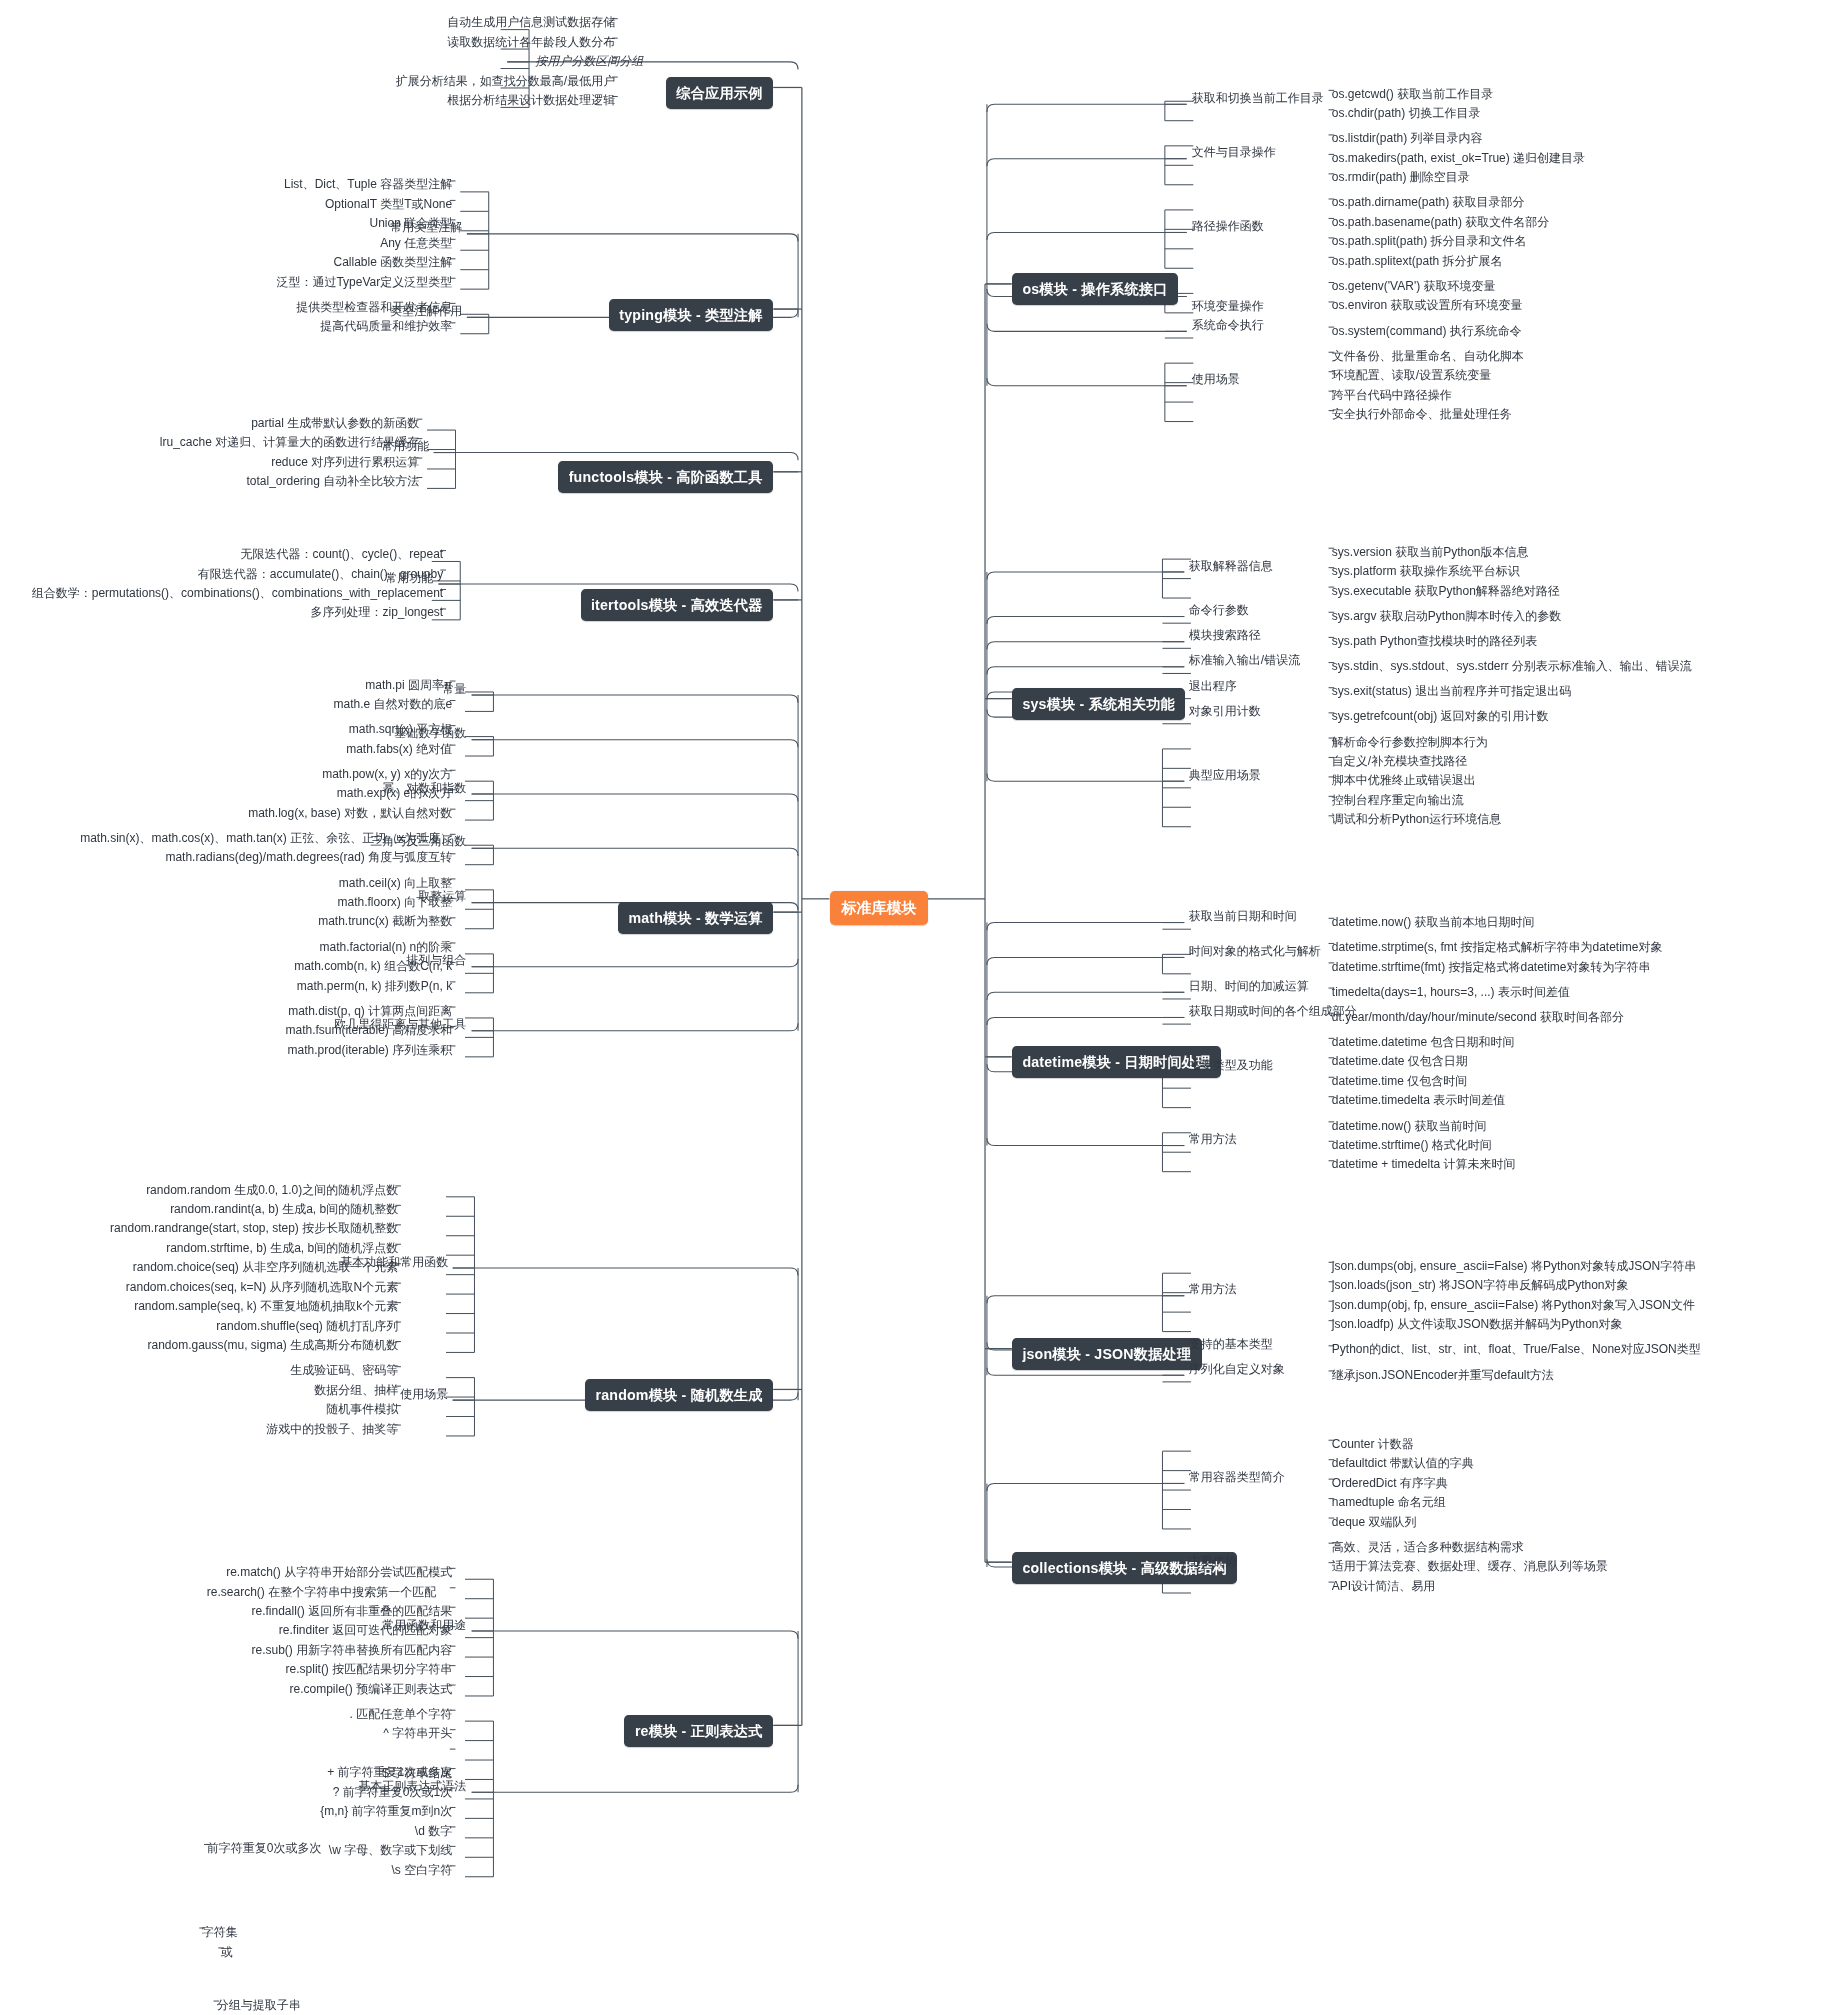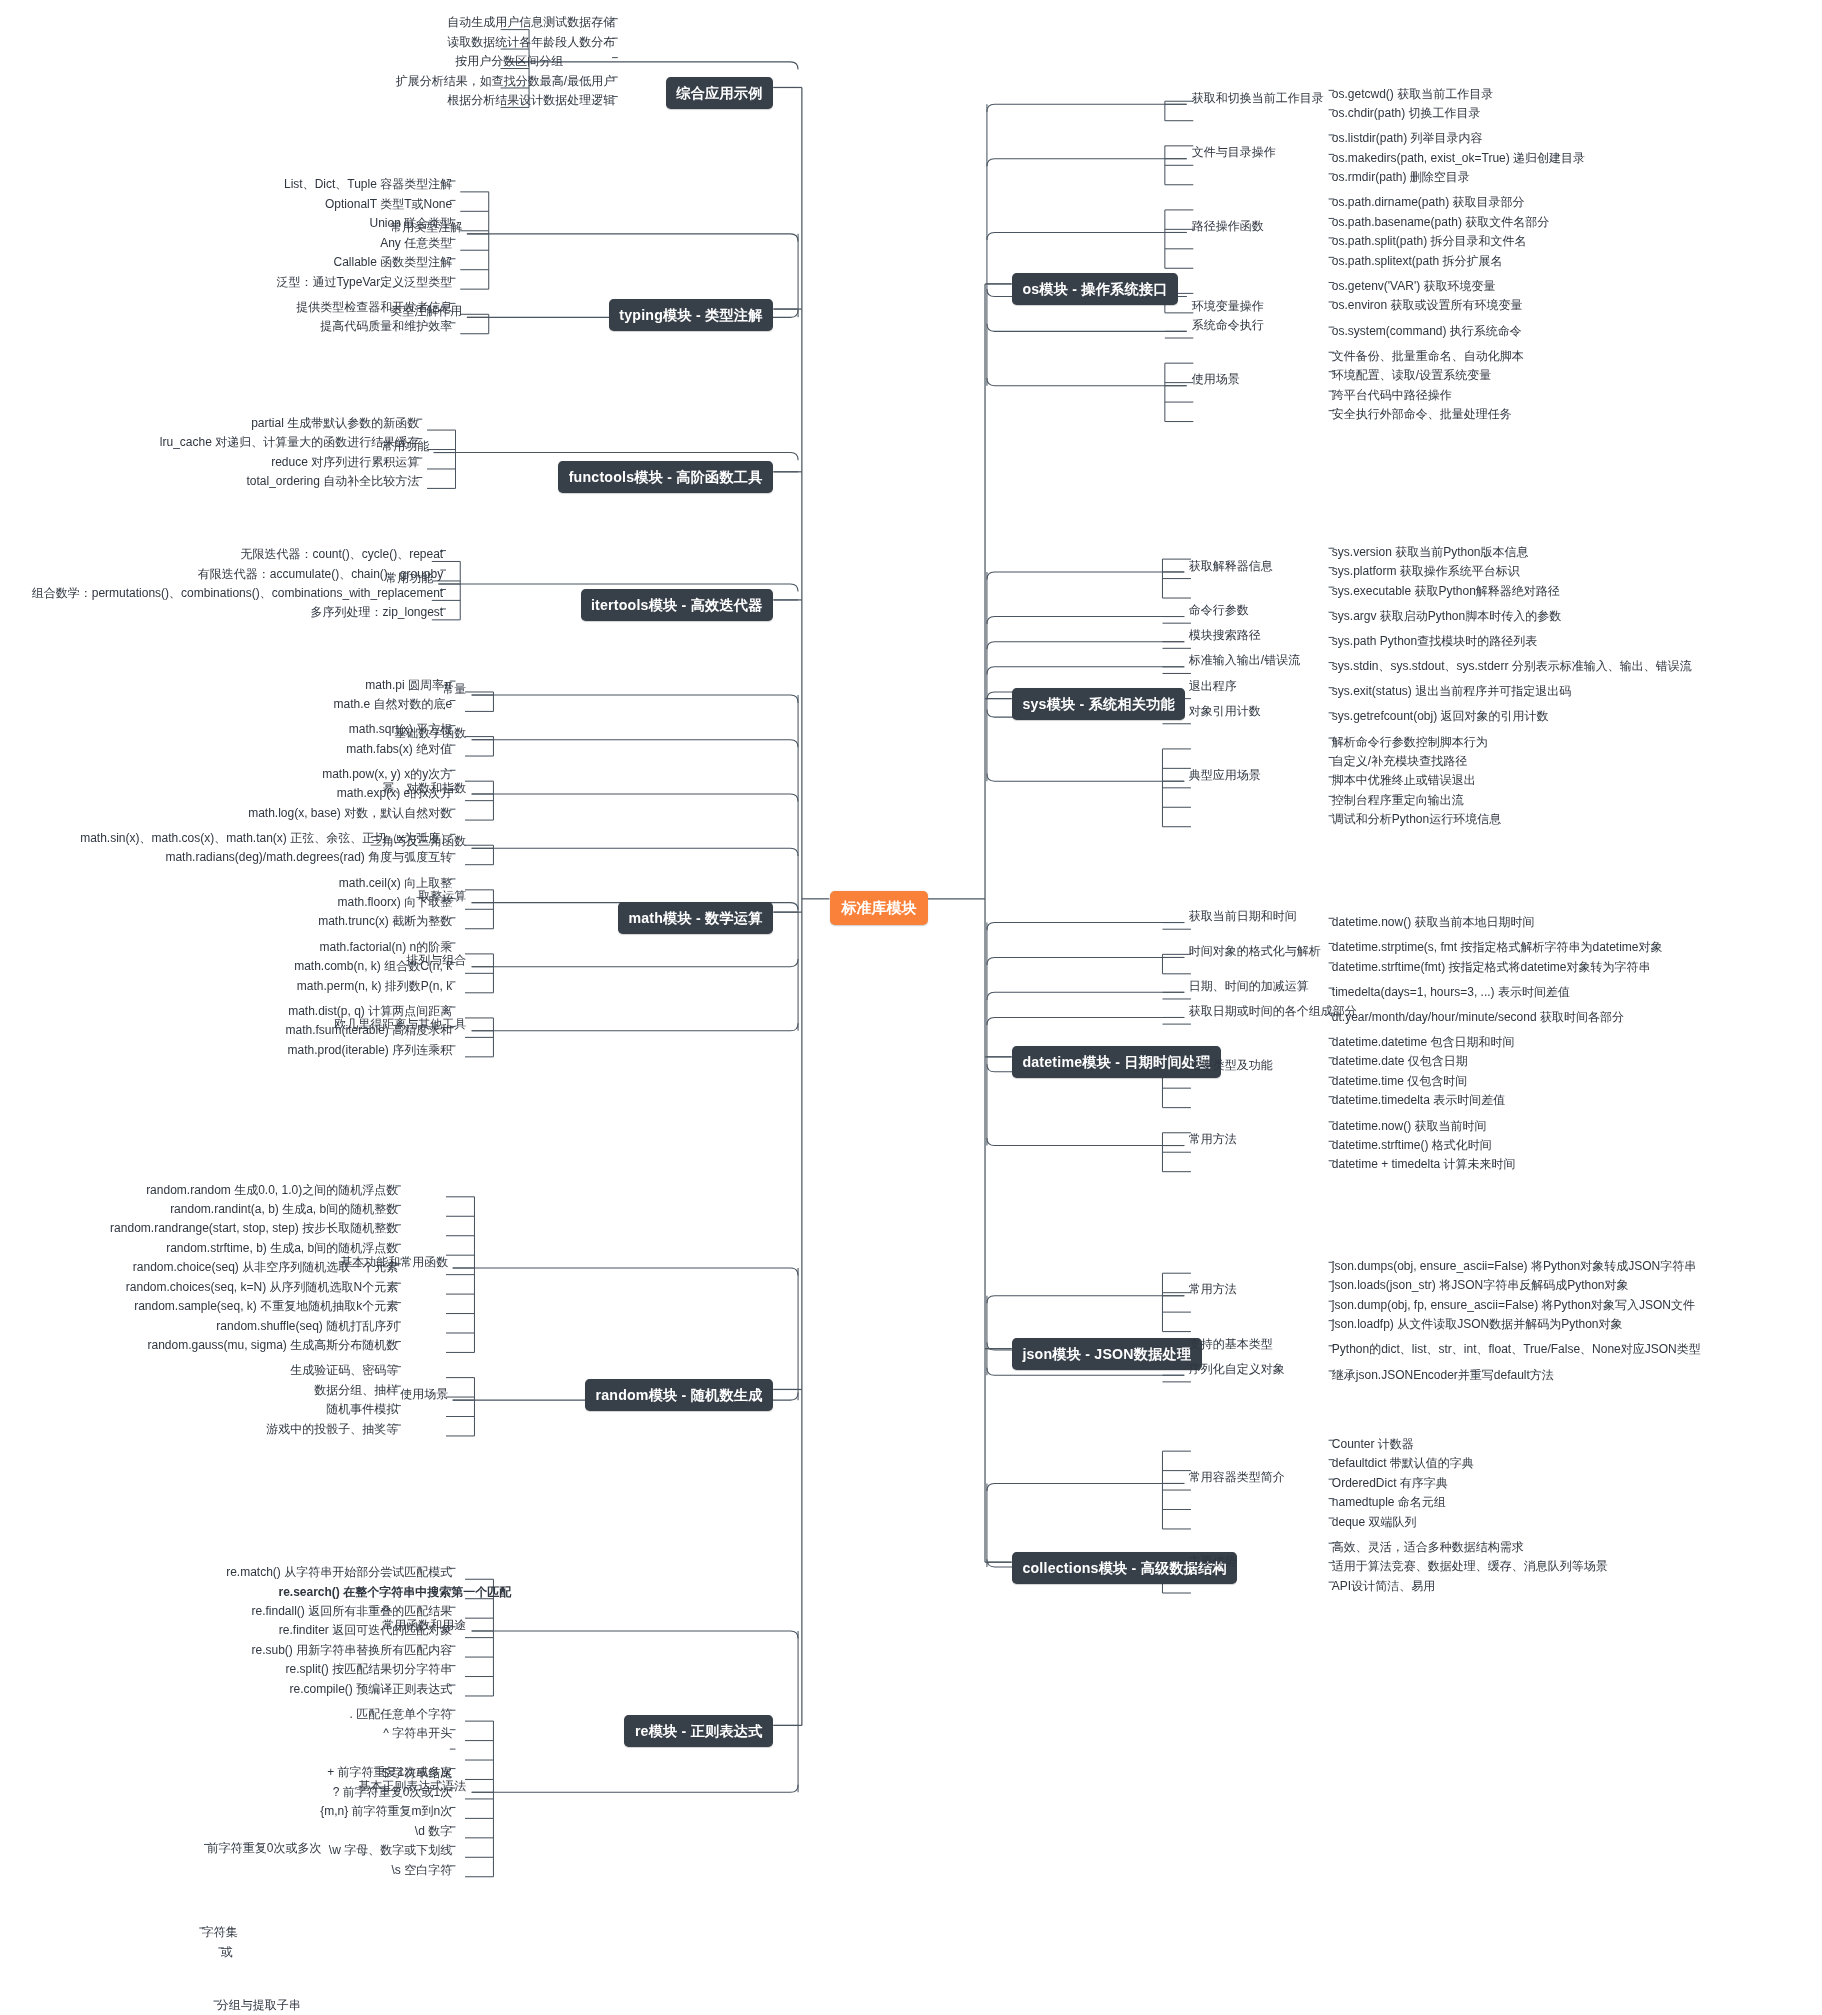--- a/index.html
+++ b/index.html
@@ -474,21 +474,21 @@
       <line x1="2076" y1="1472" x2="2132" y2="1472" stroke="#4a5560" stroke-width="2.6"></line>
       <line x1="2076" y1="2227" x2="2132" y2="2227" stroke="#4a5560" stroke-width="2.6"></line>
       <line x1="2076" y1="2842" x2="2132" y2="2842" stroke="#4a5560" stroke-width="2.6"></line>
       <line x1="2076" y1="3292" x2="2132" y2="3292" stroke="#4a5560" stroke-width="2.6"></line>
       <line x1="1690" y1="1894" x2="1748" y2="1894" stroke="#4a5560" stroke-width="2.6"></line>
       <line x1="1796" y1="1894" x2="2076" y2="1894" stroke="#4a5560" stroke-width="2.6"></line>
     </svg>
 <div class="module" style="right: 1049px; top: 77px;">综合应用示例</div>
     <div class="leaf" style="top: 16px; right: 1204px;">自动生成用户信息测试数据存储</div>
     <div class="leaf" style="top: 36px; right: 1204px;">读取数据统计各年龄段人数分布</div>
-    <div class="leaf" style="top: 55px; right: 1256px;">按用户分数区间分组</div>
+    <div class="leaf" style="top: 55px; right: 1176px; font-style: italic;">按用户分数区间分组</div>
     <div class="leaf" style="top: 75px; right: 1204px;">扩展分析结果，如查找分数最高/最低用户</div>
     <div class="leaf" style="top: 94px; right: 1204px;">根据分析结果设计数据处理逻辑</div>
     <div class="module" style="right: 1049px; top: 299px;">typing模块 - 类型注解</div>
     <div class="leaf" style="top: 178px; right: 1367px;">List、Dict、Tuple 容器类型注解</div>
     <div class="leaf" style="top: 198px; right: 1367px;">OptionalT 类型T或None</div>
     <div class="leaf" style="top: 217px; right: 1367px;">Union 联合类型</div>
     <div class="leaf" style="top: 237px; right: 1367px;">Any 任意类型</div>
     <div class="leaf" style="top: 256px; right: 1367px;">Callable 函数类型注解</div>
     <div class="leaf" style="top: 276px; right: 1367px;">泛型：通过TypeVar定义泛型类型</div>
     <div class="branch" style="top: 221px; right: 1357px;">常用类型注解</div>
@@ -544,21 +544,21 @@
     <div class="leaf" style="top: 1320px; right: 1421px;">random.shuffle(seq) 随机打乱序列</div>
     <div class="leaf" style="top: 1339px; right: 1421px;">random.gauss(mu, sigma) 生成高斯分布随机数</div>
     <div class="branch" style="top: 1256px; right: 1371px;">基本功能和常用函数</div>
     <div class="leaf" style="top: 1364px; right: 1421px;">生成验证码、密码等</div>
     <div class="leaf" style="top: 1384px; right: 1421px;">数据分组、抽样</div>
     <div class="leaf" style="top: 1403px; right: 1421px;">随机事件模拟</div>
     <div class="leaf" style="top: 1423px; right: 1421px;">游戏中的投骰子、抽奖等</div>
     <div class="branch" style="top: 1388px; right: 1371px;">使用场景</div>
     <div class="module" style="right: 1049px; top: 1715px;">re模块 - 正则表达式</div>
     <div class="leaf" style="top: 1566px; right: 1367px;">re.match() 从字符串开始部分尝试匹配模式</div>
-    <div class="leaf" style="top: 1586px; right: 1308px; font-weight: bold;">re.search() 在整个字符串中搜索第一个匹配</div>
+    <div class="leaf" style="top: 1586px; right: 1383px;">re.search() 在整个字符串中搜索第一个匹配</div>
     <div class="leaf" style="top: 1605px; right: 1367px;">re.findall() 返回所有非重叠的匹配结果</div>
     <div class="leaf" style="top: 1624px; right: 1367px;">re.finditer 返回可迭代的匹配对象</div>
     <div class="leaf" style="top: 1644px; right: 1367px;">re.sub() 用新字符串替换所有匹配内容</div>
     <div class="leaf" style="top: 1663px; right: 1367px;">re.split() 按匹配结果切分字符串</div>
     <div class="leaf" style="top: 1683px; right: 1367px;">re.compile() 预编译正则表达式</div>
     <div class="branch" style="top: 1619px; right: 1353px;">常用函数和用途</div>
     <div class="leaf" style="top: 1708px; right: 1367px;">. 匹配任意单个字符</div>
     <div class="leaf" style="top: 1727px; right: 1367px;">^ 字符串开头</div>
     <div class="leaf" style="top: 1747px; right: 1367px; margin-top: 20px;">$ 字符串结尾</div>
     <div class="leaf" style="top: 1766px; right: 1367px;">+ 前字符重复1次或多次</div>

